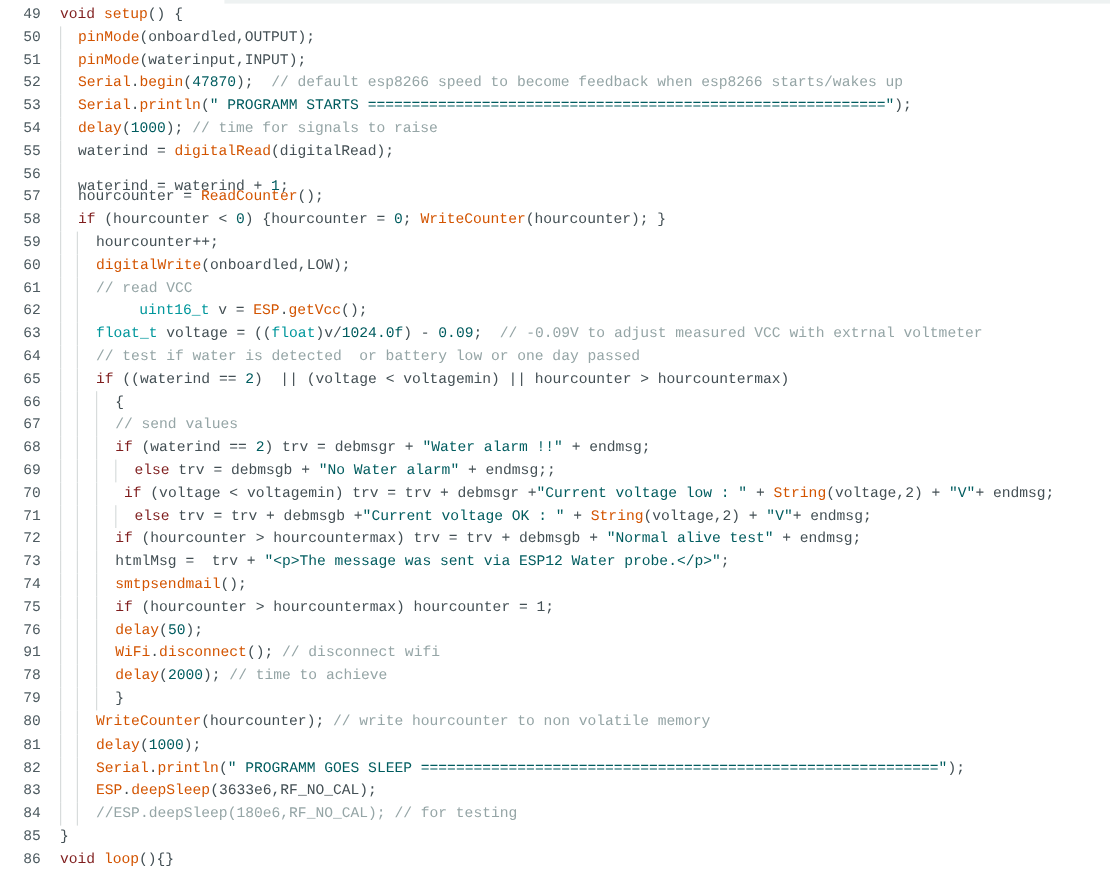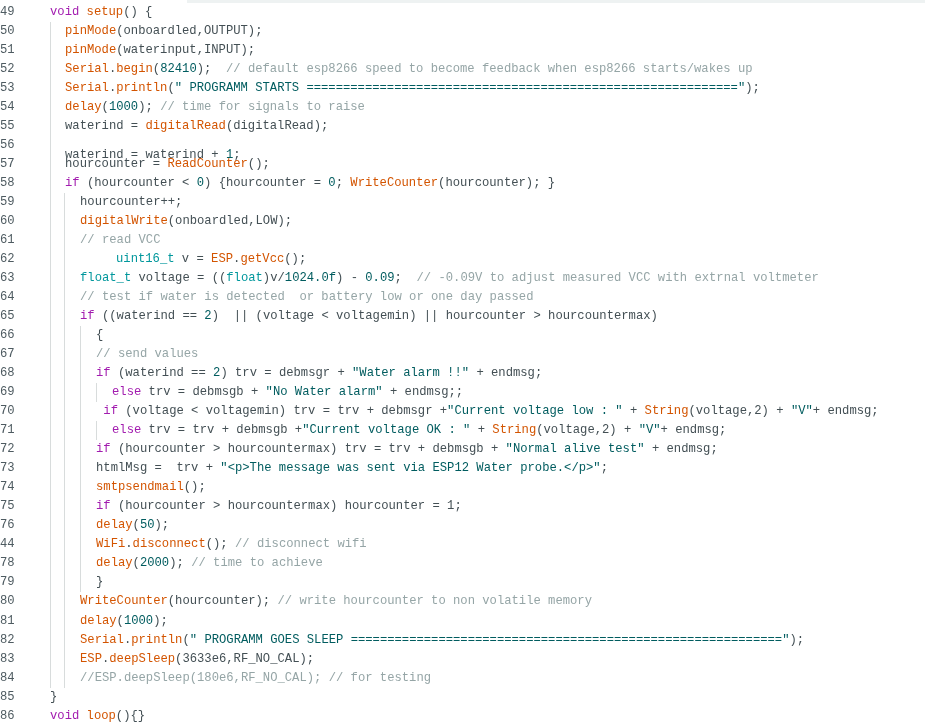--- a/index.html
+++ b/index.html
@@ -1,38 +1,38 @@
 <!DOCTYPE html>
 <html><head>
 <meta charset="utf-8">
 <style>
   html, body { margin:0; padding:0; background:#ffffff; }
   body { width:925px; height:724px; overflow:hidden; position:relative; font-family:"Liberation Mono", "DejaVu Sans Mono", monospace; }
   .topband { position:absolute; left:187px; top:0; width:738px; height:3px; background:#eef2f2; }
   .editor { position:absolute; left:0; top:3px; width:925px; }
   .line { position:relative; height:19.03px; line-height:19.03px; white-space:pre; font-size:12.2px; color:#434f54; }
-  .ln { position:absolute; left:0; width:34px; text-align:left; color:#4e5b61; font-size:12.2px; }
+  .ln { position:absolute; left:0; width:34px; text-align:right; color:#4e5b61; font-size:12.2px; }
   .code { position:absolute; left:50px; }
   .guide { position:absolute; top:0; bottom:0; width:1px; background:#d8dcdc; }
-  .kw { color:#a21caf; }
+  .kw { color:#7f1d1d; }
   .fn { color:#d35400; }
   .num { color:#005c5f; }
   .str { color:#005c5f; }
   .cm { color:#95a5a6; }
   .ty { color:#00979c; }
 </style>
 </head>
 <body>
 
 <div class="topband"></div>
 <div class="editor" id="editor">
     <div class="line"><span class="ln">49</span><span class="code" style="left: 50px;"><span class="kw">void</span><span> </span><span class="fn">setup</span><span>() {</span></span></div>
     <div class="line"><span class="ln">50</span><span class="guide" style="left: 50px;"></span><span class="code" style="left: 65px;"><span class="fn">pinMode</span><span>(onboardled,OUTPUT);</span></span></div>
     <div class="line"><span class="ln">51</span><span class="guide" style="left: 50px;"></span><span class="code" style="left: 65px;"><span class="fn">pinMode</span><span>(waterinput,INPUT);</span></span></div>
-    <div class="line"><span class="ln">52</span><span class="guide" style="left: 50px;"></span><span class="code" style="left: 65px;"><span class="fn">Serial</span><span>.</span><span class="fn">begin</span><span>(</span><span class="num">82410</span><span>);  </span><span class="cm">// default esp8266 speed to become feedback when esp8266 starts/wakes up</span></span></div>
+    <div class="line"><span class="ln">52</span><span class="guide" style="left: 50px;"></span><span class="code" style="left: 65px;"><span class="fn">Serial</span><span>.</span><span class="fn">begin</span><span>(</span><span class="num">47870</span><span>);  </span><span class="cm">// default esp8266 speed to become feedback when esp8266 starts/wakes up</span></span></div>
     <div class="line"><span class="ln">53</span><span class="guide" style="left: 50px;"></span><span class="code" style="left: 65px;"><span class="fn">Serial</span><span>.</span><span class="fn">println</span><span>(</span><span class="str">" PROGRAMM STARTS ==========================================================="</span><span>);</span></span></div>
     <div class="line"><span class="ln">54</span><span class="guide" style="left: 50px;"></span><span class="code" style="left: 65px;"><span class="fn">delay</span><span>(</span><span class="num">1000</span><span>); </span><span class="cm">// time for signals to raise</span></span></div>
     <div class="line"><span class="ln">55</span><span class="guide" style="left: 50px;"></span><span class="code" style="left: 65px;"><span>waterind = </span><span class="fn">digitalRead</span><span>(digitalRead);</span></span></div>
     <div class="line"><span class="ln">56</span><span class="guide" style="left: 50px;"></span><span class="code" style="left: 65px; margin-top: 10px;"><span>waterind = waterind + </span><span class="num">1</span><span>;</span></span></div>
     <div class="line"><span class="ln">57</span><span class="guide" style="left: 50px;"></span><span class="code" style="left: 65px;"><span>hourcounter = </span><span class="fn">ReadCounter</span><span>();</span></span></div>
     <div class="line"><span class="ln">58</span><span class="guide" style="left: 50px;"></span><span class="code" style="left: 65px;"><span class="kw">if</span><span> (hourcounter &lt; </span><span class="num">0</span><span>) {hourcounter = </span><span class="num">0</span><span>; </span><span class="fn">WriteCounter</span><span>(hourcounter); }</span></span></div>
     <div class="line"><span class="ln">59</span><span class="guide" style="left: 50px;"></span><span class="guide" style="left: 64px;"></span><span class="code" style="left: 80px;"><span>hourcounter++;</span></span></div>
     <div class="line"><span class="ln">60</span><span class="guide" style="left: 50px;"></span><span class="guide" style="left: 64px;"></span><span class="code" style="left: 80px;"><span class="fn">digitalWrite</span><span>(onboardled,LOW);</span></span></div>
     <div class="line"><span class="ln">61</span><span class="guide" style="left: 50px;"></span><span class="guide" style="left: 64px;"></span><span class="code" style="left: 80px;"><span class="cm">// read VCC</span></span></div>
     <div class="line"><span class="ln">62</span><span class="guide" style="left: 50px;"></span><span class="guide" style="left: 64px;"></span><span class="code" style="left: 80px; margin-left: 36px;"><span class="ty">uint16_t</span><span> v = </span><span class="fn">ESP</span><span>.</span><span class="fn">getVcc</span><span>();</span></span></div>
@@ -43,21 +43,21 @@
     <div class="line"><span class="ln">67</span><span class="guide" style="left: 50px;"></span><span class="guide" style="left: 64px;"></span><span class="guide" style="left: 80px;"></span><span class="code" style="left: 96px;"><span class="cm">// send values</span></span></div>
     <div class="line"><span class="ln">68</span><span class="guide" style="left: 50px;"></span><span class="guide" style="left: 64px;"></span><span class="guide" style="left: 80px;"></span><span class="code" style="left: 96px;"><span class="kw">if</span><span> (waterind == </span><span class="num">2</span><span>) trv = debmsgr + </span><span class="str">"Water alarm !!"</span><span> + endmsg;</span></span></div>
     <div class="line"><span class="ln">69</span><span class="guide" style="left: 50px;"></span><span class="guide" style="left: 64px;"></span><span class="guide" style="left: 80px;"></span><span class="guide" style="left: 96px;"></span><span class="code" style="left: 112px;"><span class="kw">else</span><span> trv = debmsgb + </span><span class="str">"No Water alarm"</span><span> + endmsg;;</span></span></div>
     <div class="line"><span class="ln">70</span><span class="guide" style="left: 50px;"></span><span class="guide" style="left: 64px;"></span><span class="guide" style="left: 80px;"></span><span class="code" style="left: 96px;"> <span class="kw">if</span><span> (voltage &lt; voltagemin) trv = trv + debmsgr +</span><span class="str">"Current voltage low : "</span><span> + </span><span class="fn">String</span><span>(voltage,2) + </span><span class="str">"V"</span><span>+ endmsg;</span></span></div>
     <div class="line"><span class="ln">71</span><span class="guide" style="left: 50px;"></span><span class="guide" style="left: 64px;"></span><span class="guide" style="left: 80px;"></span><span class="guide" style="left: 96px;"></span><span class="code" style="left: 112px;"><span class="kw">else</span><span> trv = trv + debmsgb +</span><span class="str">"Current voltage OK : "</span><span> + </span><span class="fn">String</span><span>(voltage,2) + </span><span class="str">"V"</span><span>+ endmsg;</span></span></div>
     <div class="line"><span class="ln">72</span><span class="guide" style="left: 50px;"></span><span class="guide" style="left: 64px;"></span><span class="guide" style="left: 80px;"></span><span class="code" style="left: 96px;"><span class="kw">if</span><span> (hourcounter &gt; hourcountermax) trv = trv + debmsgb + </span><span class="str">"Normal alive test"</span><span> + endmsg;</span></span></div>
     <div class="line"><span class="ln">73</span><span class="guide" style="left: 50px;"></span><span class="guide" style="left: 64px;"></span><span class="guide" style="left: 80px;"></span><span class="code" style="left: 96px;"><span>htmlMsg =  trv + </span><span class="str">"&lt;p&gt;The message was sent via ESP12 Water probe.&lt;/p&gt;"</span><span>;</span></span></div>
     <div class="line"><span class="ln">74</span><span class="guide" style="left: 50px;"></span><span class="guide" style="left: 64px;"></span><span class="guide" style="left: 80px;"></span><span class="code" style="left: 96px;"><span class="fn">smtpsendmail</span><span>();</span></span></div>
     <div class="line"><span class="ln">75</span><span class="guide" style="left: 50px;"></span><span class="guide" style="left: 64px;"></span><span class="guide" style="left: 80px;"></span><span class="code" style="left: 96px;"><span class="kw">if</span><span> (hourcounter &gt; hourcountermax) hourcounter = 1;</span></span></div>
     <div class="line"><span class="ln">76</span><span class="guide" style="left: 50px;"></span><span class="guide" style="left: 64px;"></span><span class="guide" style="left: 80px;"></span><span class="code" style="left: 96px;"><span class="fn">delay</span><span>(</span><span class="num">50</span><span>);</span></span></div>
-    <div class="line"><span class="ln">44</span><span class="guide" style="left: 50px;"></span><span class="guide" style="left: 64px;"></span><span class="guide" style="left: 80px;"></span><span class="code" style="left: 96px;"><span class="fn">WiFi</span><span>.</span><span class="fn">disconnect</span><span>(); </span><span class="cm">// disconnect wifi</span></span></div>
+    <div class="line"><span class="ln">91</span><span class="guide" style="left: 50px;"></span><span class="guide" style="left: 64px;"></span><span class="guide" style="left: 80px;"></span><span class="code" style="left: 96px;"><span class="fn">WiFi</span><span>.</span><span class="fn">disconnect</span><span>(); </span><span class="cm">// disconnect wifi</span></span></div>
     <div class="line"><span class="ln">78</span><span class="guide" style="left: 50px;"></span><span class="guide" style="left: 64px;"></span><span class="guide" style="left: 80px;"></span><span class="code" style="left: 96px;"><span class="fn">delay</span><span>(</span><span class="num">2000</span><span>); </span><span class="cm">// time to achieve</span></span></div>
     <div class="line"><span class="ln">79</span><span class="guide" style="left: 50px;"></span><span class="guide" style="left: 64px;"></span><span class="guide" style="left: 80px;"></span><span class="code" style="left: 96px;"><span>}</span></span></div>
     <div class="line"><span class="ln">80</span><span class="guide" style="left: 50px;"></span><span class="guide" style="left: 64px;"></span><span class="code" style="left: 80px;"><span class="fn">WriteCounter</span><span>(hourcounter); </span><span class="cm">// write hourcounter to non volatile memory</span></span></div>
     <div class="line"><span class="ln">81</span><span class="guide" style="left: 50px;"></span><span class="guide" style="left: 64px;"></span><span class="code" style="left: 80px;"><span class="fn">delay</span><span>(</span><span class="num">1000</span><span>);</span></span></div>
     <div class="line"><span class="ln">82</span><span class="guide" style="left: 50px;"></span><span class="guide" style="left: 64px;"></span><span class="code" style="left: 80px;"><span class="fn">Serial</span><span>.</span><span class="fn">println</span><span>(</span><span class="str">" PROGRAMM GOES SLEEP ==========================================================="</span><span>);</span></span></div>
     <div class="line"><span class="ln">83</span><span class="guide" style="left: 50px;"></span><span class="guide" style="left: 64px;"></span><span class="code" style="left: 80px; text-align: right;"><span class="fn">ESP</span><span>.</span><span class="fn">deepSleep</span><span>(3633e6,RF_NO_CAL);</span></span></div>
     <div class="line"><span class="ln">84</span><span class="guide" style="left: 50px;"></span><span class="guide" style="left: 64px;"></span><span class="code" style="left: 80px;"><span class="cm">//ESP.deepSleep(180e6,RF_NO_CAL); // for testing</span></span></div>
     <div class="line"><span class="ln">85</span><span class="code" style="left: 50px;"><span>}</span></span></div>
     <div class="line"><span class="ln">86</span><span class="code" style="left: 50px;"><span class="kw">void</span><span> </span><span class="fn">loop</span><span>(){}</span></span></div>
   </div>

